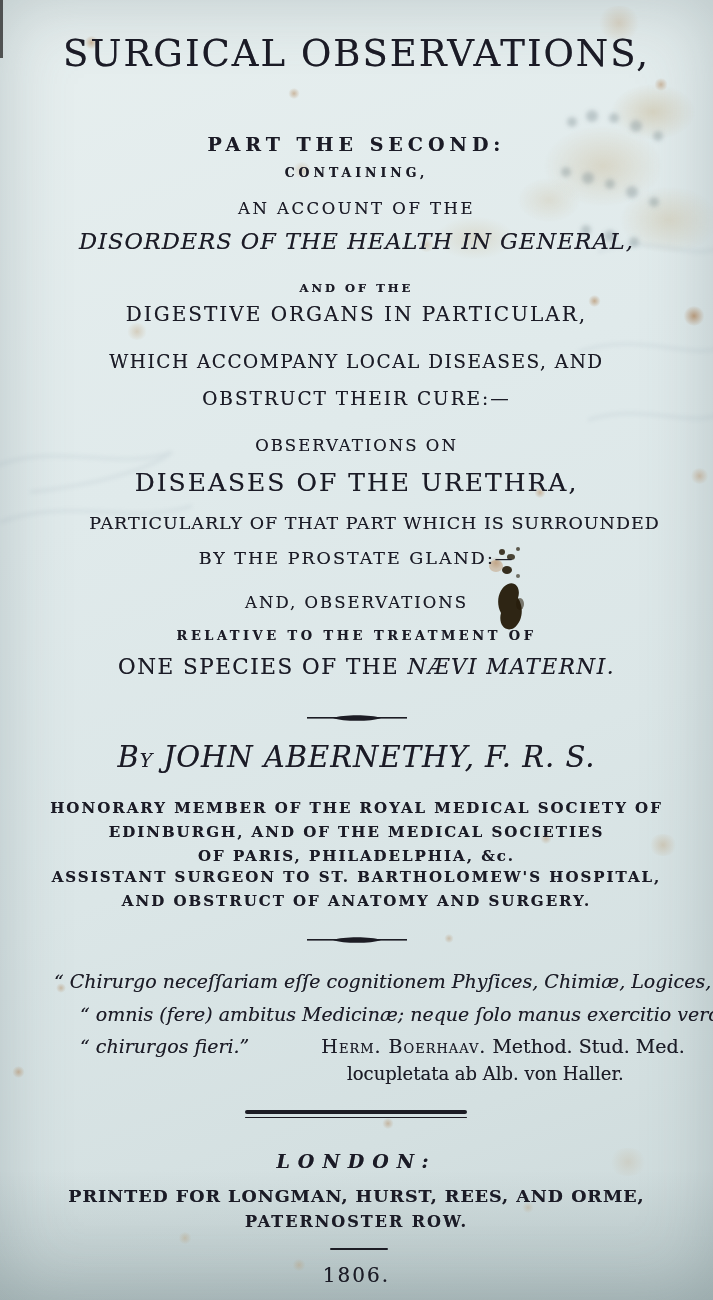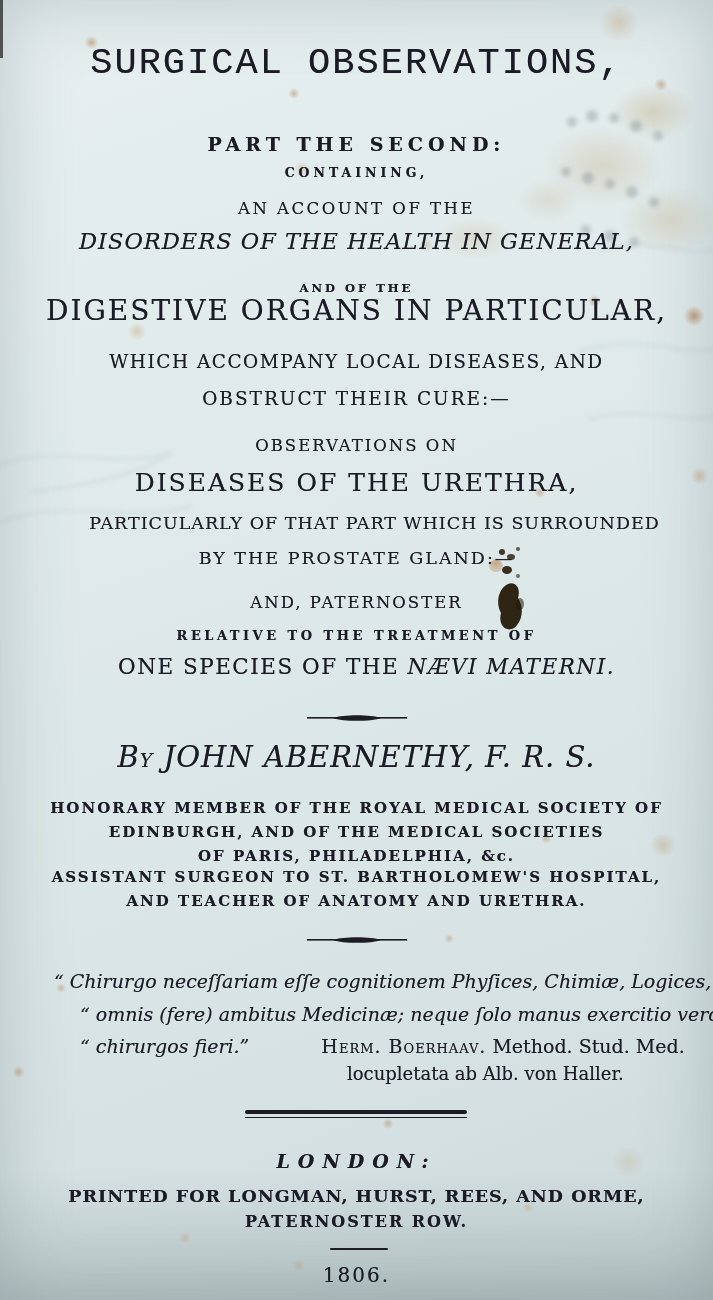--- a/index.html
+++ b/index.html
@@ -10,27 +10,27 @@
     overflow:hidden;
     background:
       linear-gradient(180deg, rgba(0,0,0,0) 90%, rgba(104,124,126,.28) 100%),
       linear-gradient(160deg,#e7efef 0%,#e0eaeb 35%,#dbe6e7 60%,#d4e0e1 82%,#ccd9da 100%);
     box-shadow: inset 0 0 70px rgba(88,108,112,.30);
     font-family:"DejaVu Serif","Liberation Serif",serif;
     color:#1b1b26;
   }
   .ln{position:absolute;left:0;right:0;text-align:center;white-space:nowrap;
       text-shadow:0 0 .6px rgba(27,27,38,.55);}
-  .t-title        {top:42px;  font-size:37px; letter-spacing:2px;font-family:Liberation Mono, monospace;}
+  .t-title        {top:32px;  font-size:37px; letter-spacing:2px;}
   .t-part         {top:119px; font-size:19px; letter-spacing:5px; font-weight:bold;margin-top:14px;}
   .t-containing   {top:165px; font-size:12.5px; letter-spacing:4px; font-weight:bold;}
   .t-account      {top:199px; font-size:16.5px; letter-spacing:2.5px;}
   .t-disorders    {top:228px; font-size:22.5px; letter-spacing:1px; font-style:italic;}
   .t-andofthe     {top:281px; font-size:11.5px; letter-spacing:3px; font-weight:bold;}
-  .t-digestive    {top:294px; font-size:28px; letter-spacing:2px;}
+  .t-digestive    {top:302px; font-size:20px; letter-spacing:2px;}
   .t-accompany    {top:351px; font-size:18.5px; letter-spacing:1.5px;}
   .t-obstruct     {top:388px; font-size:18.5px; letter-spacing:2px;}
   .t-obson        {top:436px; font-size:16.5px; letter-spacing:2px;}
   .t-urethra      {top:468px; font-size:25px; letter-spacing:2px;}
   .t-particularly {top:513px; font-size:17.5px; letter-spacing:1px;margin-left:36px;}
   .t-prostate     {top:548px; font-size:17.5px; letter-spacing:2px;}
   .t-andobs       {top:593px; font-size:16.5px; letter-spacing:2px;}
   .t-relative     {top:628px; font-size:13px; letter-spacing:3.5px; font-weight:bold;}
   .t-naevi        {top:654px; font-size:21.5px; letter-spacing:1.5px;padding-left:20px;}
   .t-naevi .it    {font-style:italic;}
@@ -154,42 +154,42 @@
   <div class="ln t-account">AN ACCOUNT OF THE</div>
   <div class="ln t-disorders">DISORDERS OF THE HEALTH IN GENERAL,</div>
   <div class="ln t-andofthe">AND OF THE</div>
   <div class="ln t-digestive">DIGESTIVE ORGANS IN PARTICULAR,</div>
   <div class="ln t-accompany">WHICH ACCOMPANY LOCAL DISEASES, AND</div>
   <div class="ln t-obstruct">OBSTRUCT THEIR CURE:—</div>
   <div class="ln t-obson">OBSERVATIONS ON</div>
   <div class="ln t-urethra">DISEASES OF THE URETHRA,</div>
   <div class="ln t-particularly">PARTICULARLY OF THAT PART WHICH IS SURROUNDED</div>
   <div class="ln t-prostate">BY THE PROSTATE GLAND:—</div>
-  <div class="ln t-andobs">AND, PATERNOSTER</div>
+  <div class="ln t-andobs">AND, OBSERVATIONS</div>
   <div class="ln t-relative">RELATIVE TO THE TREATMENT OF</div>
   <div class="ln t-naevi">
     <span>ONE SPECIES OF THE </span><span class="it">NÆVI MATERNI.</span>
   </div>
 
   <div class="swell-rule swell-1">
     <svg width="100" height="12" viewBox="0 0 100 12">
       <rect x="0" y="5" width="100" height="1.6" fill="#1c1c24"></rect>
       <path d="M26,6 C36,2.2 64,2.2 74,6 C64,9.8 36,9.8 26,6 Z" fill="#1c1c24"></path>
     </svg>
   </div>
 
   <div class="ln t-byline">
     <span>B</span><span class="smally">y</span><span> JOHN ABERNETHY, F. R. S.</span>
   </div>
 
   <div class="ln t-cred1">HONORARY MEMBER OF THE ROYAL MEDICAL SOCIETY OF</div>
   <div class="ln t-cred3">OF PARIS, PHILADELPHIA, &amp;c.</div>
   <div class="ln t-cred2">EDINBURGH, AND OF THE MEDICAL SOCIETIES</div>
   <div class="ln t-cred4">ASSISTANT SURGEON TO ST. BARTHOLOMEW'S HOSPITAL,</div>
-  <div class="ln t-cred5">AND TEACHER OF ANATOMY AND URETHRA.</div>
+  <div class="ln t-cred5">AND OBSTRUCT OF ANATOMY AND SURGERY.</div>
 
   <div class="swell-rule swell-2">
     <svg width="100" height="12" viewBox="0 0 100 12">
       <rect x="0" y="5" width="100" height="1.6" fill="#1c1c24"></rect>
       <path d="M26,6 C36,2.2 64,2.2 74,6 C64,9.8 36,9.8 26,6 Z" fill="#1c1c24"></path>
     </svg>
   </div>
 
   <div class="quote q1">“ Chirurgo neceſſariam eſſe cognitionem Phyſices, Chimiæ, Logices,</div>
   <div class="quote q2">“ omnis (fere) ambitus Medicinæ; neque ſolo manus exercitio veros</div>

